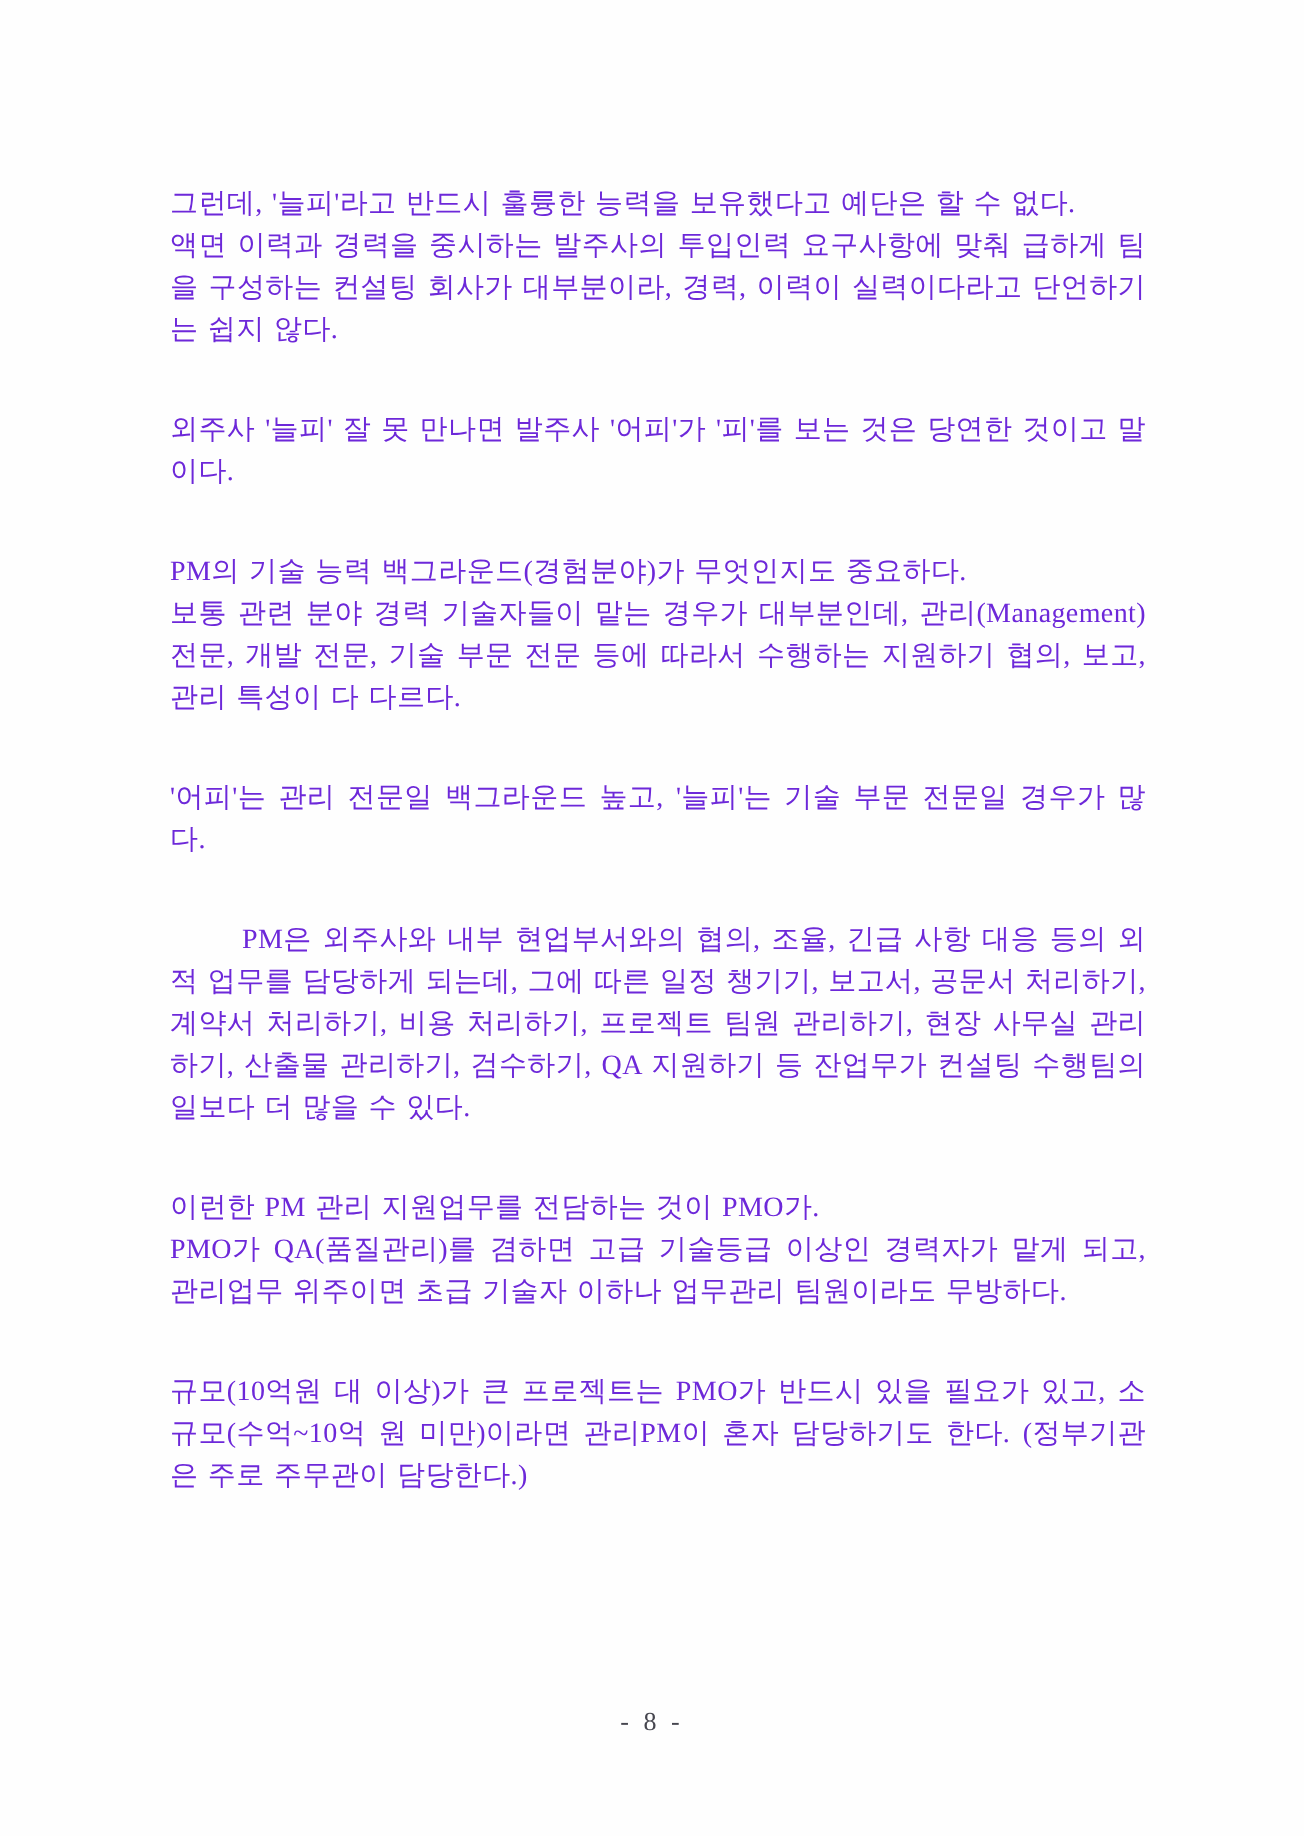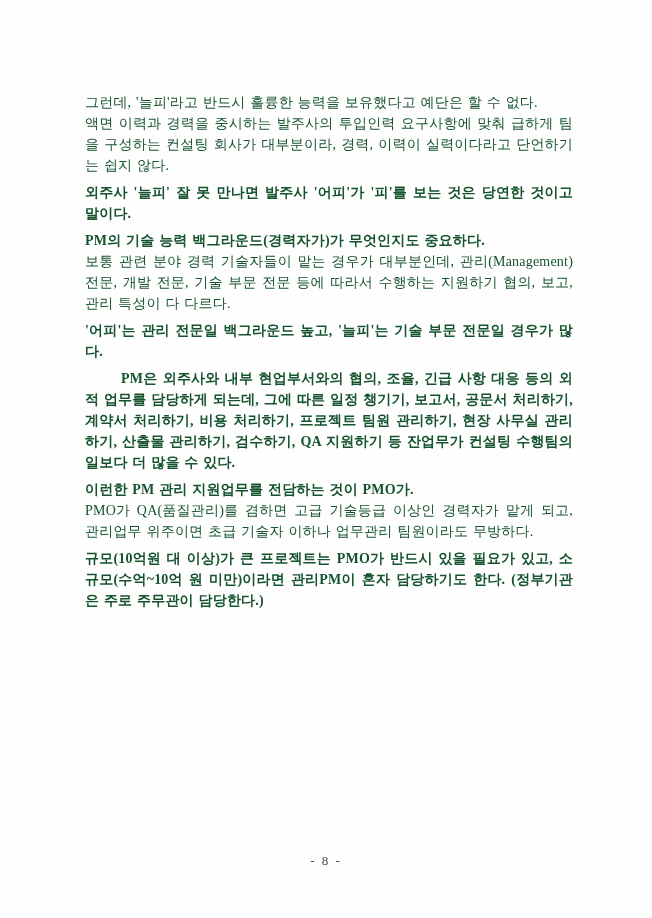--- a/index.html
+++ b/index.html
@@ -17,34 +17,33 @@
     position: relative;
     width: 652px;
     height: 918px;
     background: #fefefe;
   }
   .content {
     position: absolute;
     left: 85px;
     top: 92px;
     width: 488px;
-    color: #14532d;
+    color: #6d28d9;
     font-size: 14px;
     line-height: 21px;
     text-align: justify;
     letter-spacing: 0.2px;
     word-spacing: 1px;
   }
   p.line {
     margin: 0;
     padding: 0;
   }
   p.gap {
-    margin-top: 6px;
-    font-weight: bold;
+    margin-top: 29px;
   }
   .indent-sm {
     text-indent: 20px;
   }
   .indent-lg {
     text-indent: 36px;
   }
   .footer {
     position: absolute;
     top: 853px;
@@ -57,21 +56,21 @@
   }
 </style>
 </head>
 <body>
 
 <div class="page">
   <div class="content">
     <p class="line">그런데, '늘피'라고 반드시 훌륭한 능력을 보유했다고 예단은 할 수 없다.</p>
     <p class="line">액면 이력과 경력을 중시하는 발주사의 투입인력 요구사항에 맞춰 급하게 팀을 구성하는 컨설팅 회사가 대부분이라, 경력, 이력이 실력이다라고 단언하기는 쉽지 않다.</p>
     <p class="line gap">외주사 '늘피' 잘 못 만나면 발주사 '어피'가 '피'를 보는 것은 당연한 것이고 말이다.</p>
-    <p class="line gap">PM의 기술 능력 백그라운드(경력자가)가 무엇인지도 중요하다.</p>
+    <p class="line gap">PM의 기술 능력 백그라운드(경험분야)가 무엇인지도 중요하다.</p>
     <p class="line">보통 관련 분야 경력 기술자들이 맡는 경우가 대부분인데, 관리(Management) 전문, 개발 전문, 기술 부문 전문 등에 따라서 수행하는 지원하기 협의, 보고, 관리 특성이 다 다르다.</p>
     <p class="line gap">'어피'는 관리 전문일 백그라운드 높고, '늘피'는 기술 부문 전문일 경우가 많다.</p>
     <p class="line gap indent-lg">PM은 외주사와 내부 현업부서와의 협의, 조율, 긴급 사항 대응 등의 외적 업무를 담당하게 되는데, 그에 따른 일정 챙기기, 보고서, 공문서 처리하기, 계약서 처리하기, 비용 처리하기, 프로젝트 팀원 관리하기, 현장 사무실 관리하기, 산출물 관리하기, 검수하기, QA 지원하기 등 잔업무가 컨설팅 수행팀의 일보다 더 많을 수 있다.</p>
     <p class="line gap">이런한 PM 관리 지원업무를 전담하는 것이 PMO가.</p>
     <p class="line">PMO가 QA(품질관리)를 겸하면 고급 기술등급 이상인 경력자가 맡게 되고, 관리업무 위주이면 초급 기술자 이하나 업무관리 팀원이라도 무방하다.</p>
     <p class="line gap">규모(10억원 대 이상)가 큰 프로젝트는 PMO가 반드시 있을 필요가 있고, 소규모(수억~10억 원 미만)이라면 관리PM이 혼자 담당하기도 한다. (정부기관은 주로 주무관이 담당한다.)</p>
   </div>
   <div class="footer">- 8 -</div>
 </div>
 

